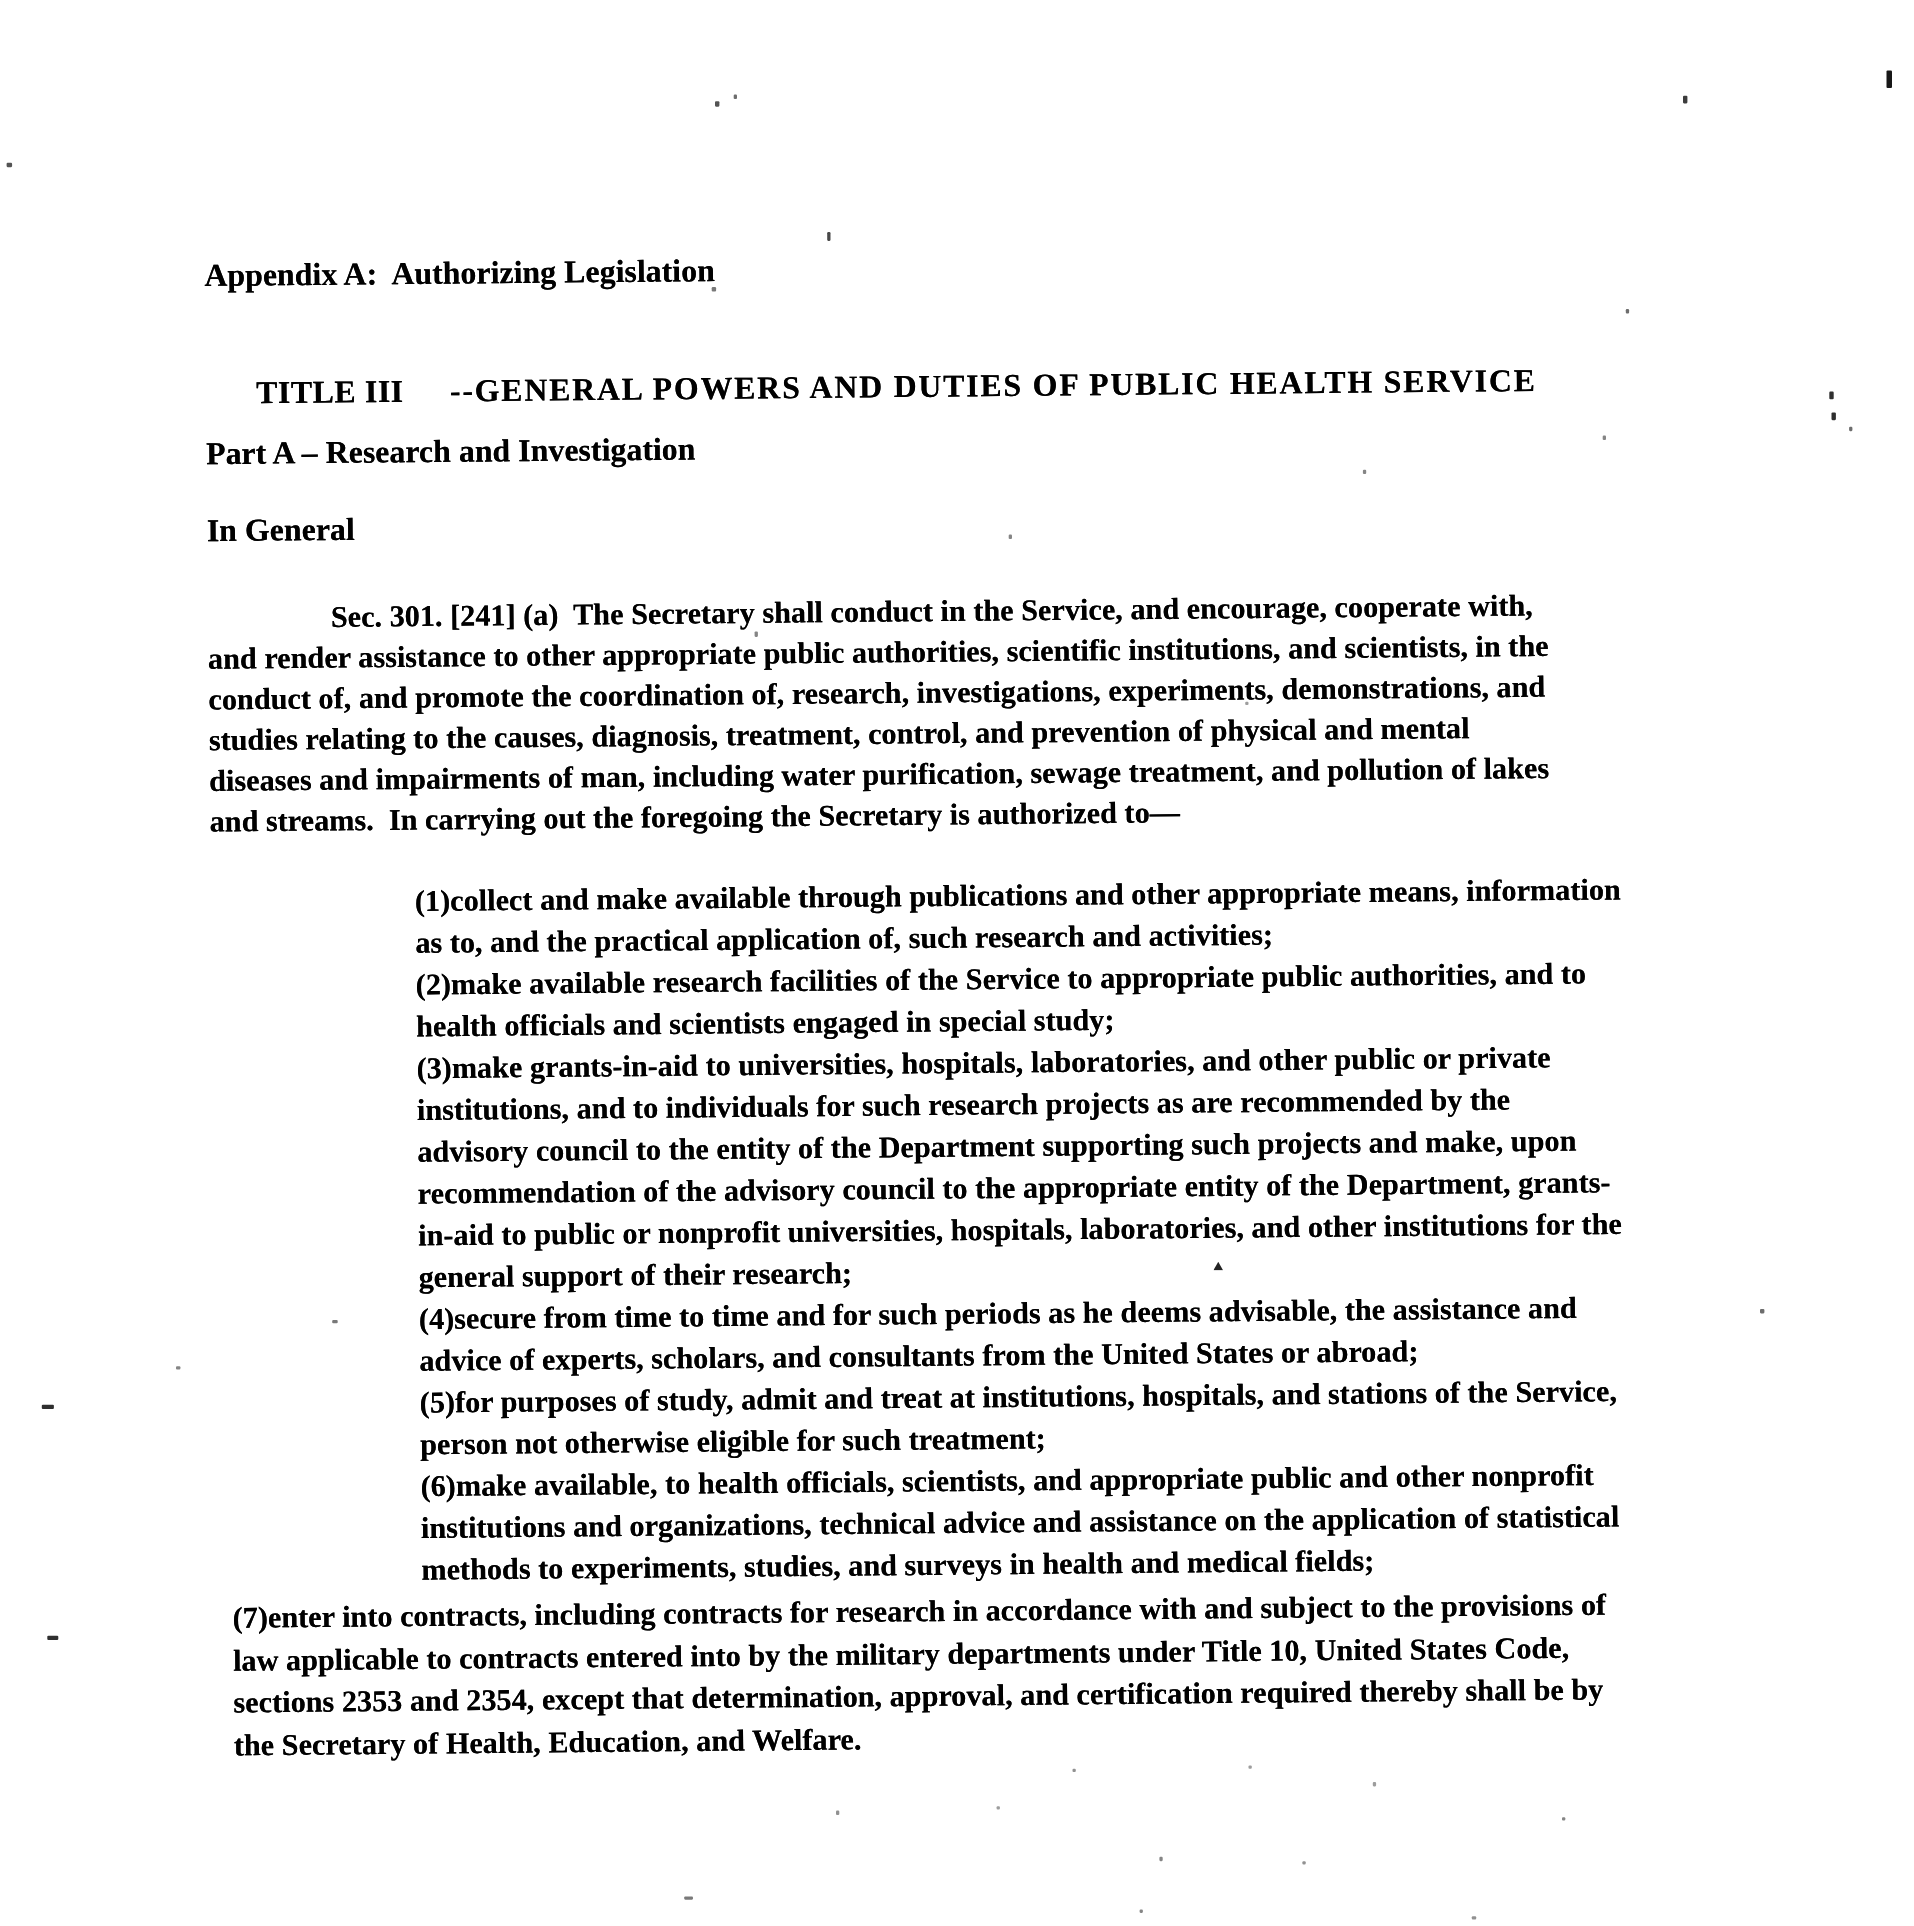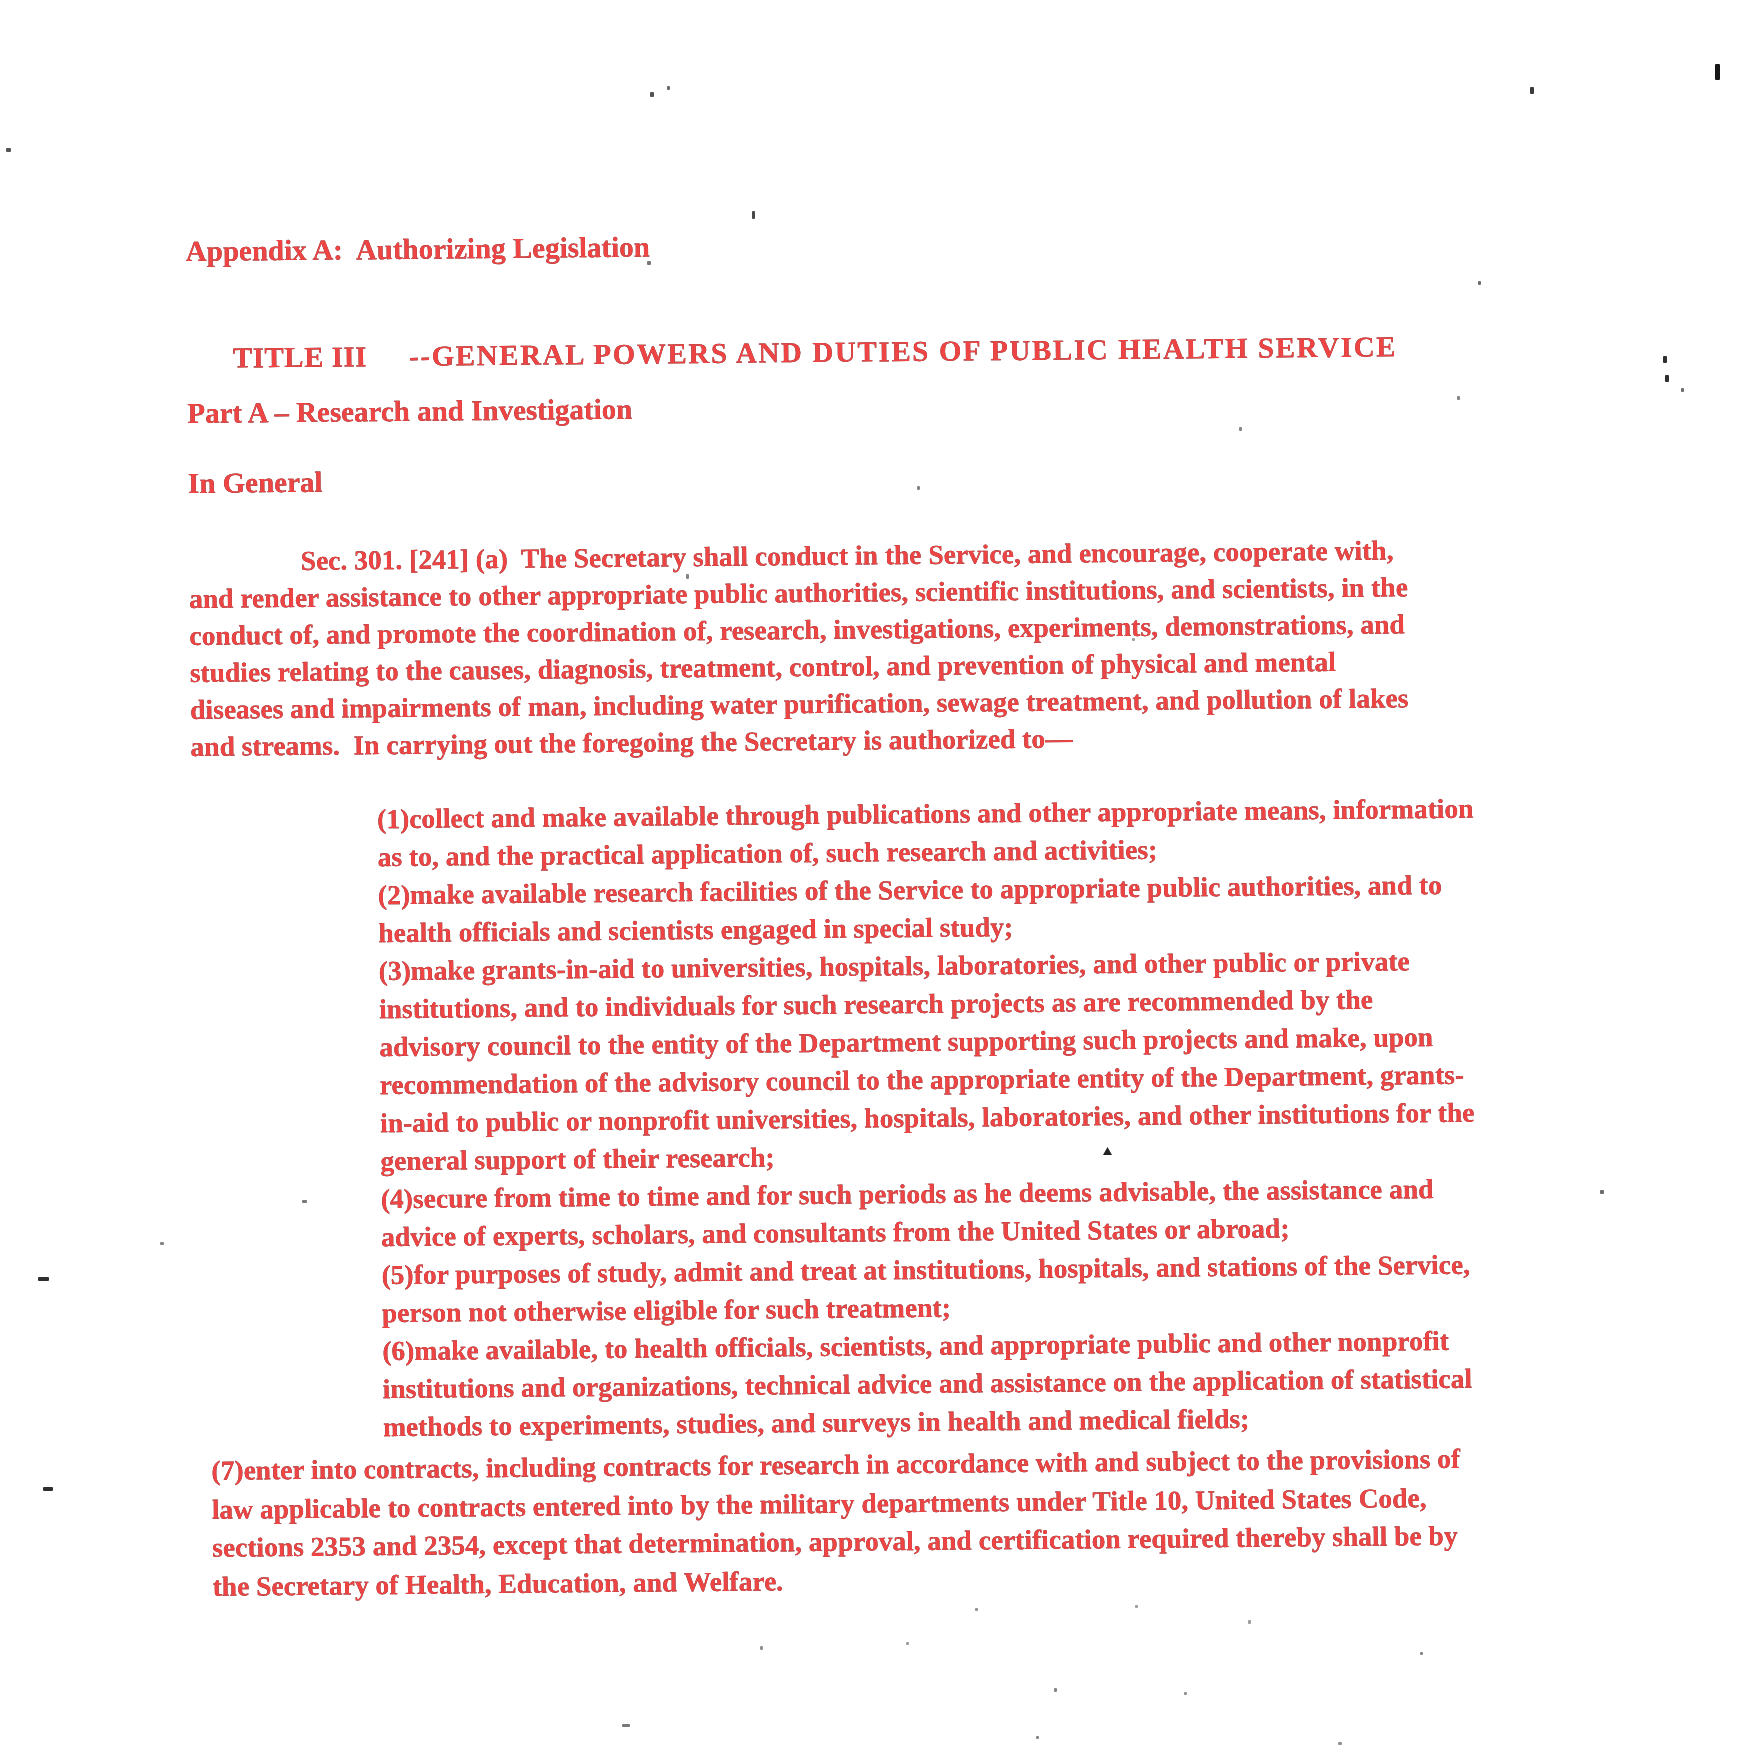--- a/index.html
+++ b/index.html
@@ -9,21 +9,21 @@
     background: #888;
   }
   .sheet {
     position: relative;
     width: 1740px;
     height: 1751px;
     background: #ffffff;
     overflow: hidden;
     font-family: "Liberation Serif", "DejaVu Serif", serif;
     font-weight: 700;
-    color: #ef4444;
+    color: #000000;
   }
   
   .content {
     position: absolute;
     inset: 0;
     transform: rotate(-0.55deg);
     transform-origin: 192px 900px;
     text-shadow: 0 0 0.6px rgba(10,10,10,0.85);
   }
   .h {

